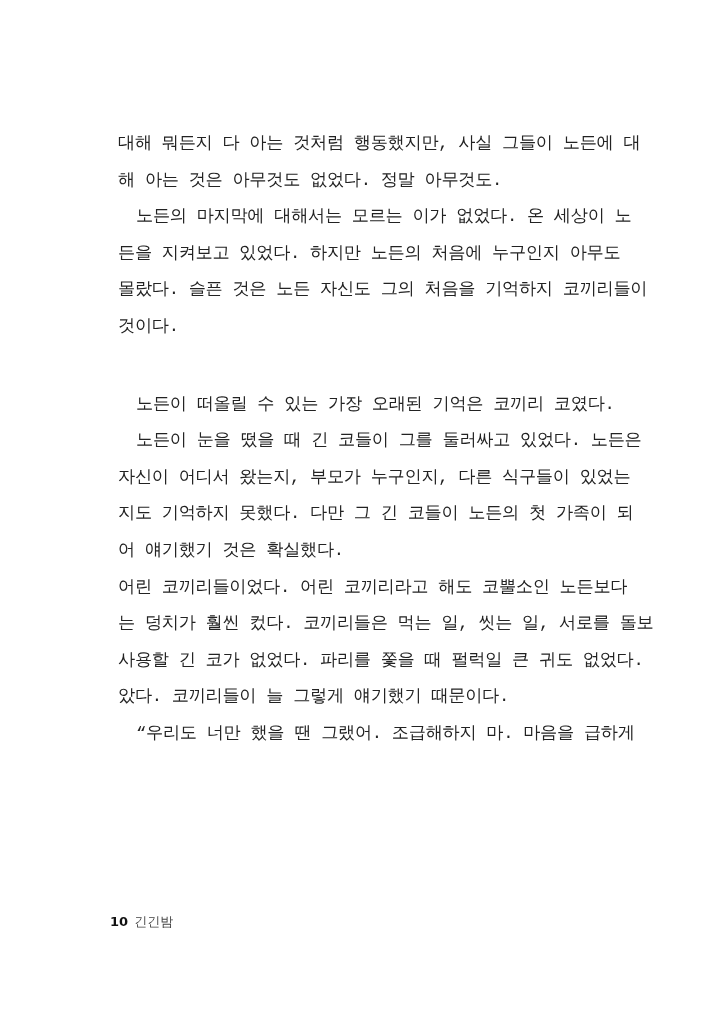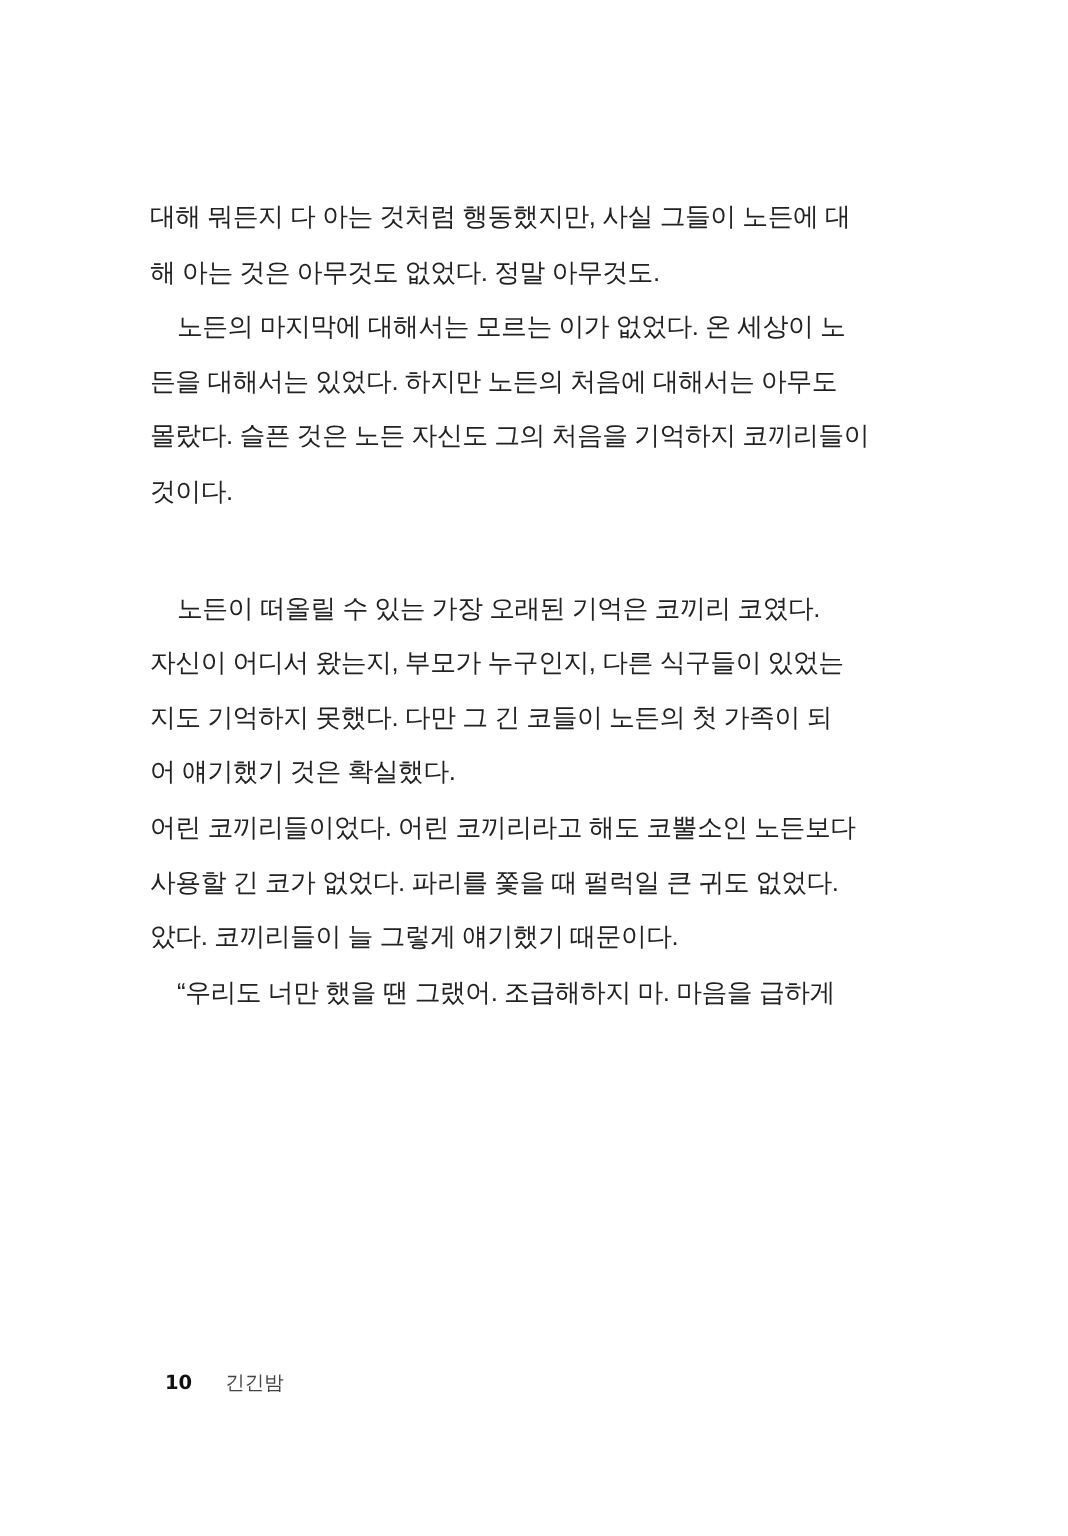--- a/index.html
+++ b/index.html
@@ -1,64 +1,66 @@
 <!DOCTYPE html>
 <html><head>
 <meta charset="utf-8">
 <style>
   html, body { margin: 0; padding: 0; background: #ffffff; }
   body { width: 712px; height: 1024px; position: relative; overflow: hidden; }
   .page { position: absolute; left: 0; top: 0; width: 712px; height: 1024px; background: #ffffff; }
   .text-block {
     position: absolute;
-    left: 100px;
+    left: 118px;
     top: 126px;
     width: 470px;
-    font-family: Liberation Sans, sans-serif;
+    font-family: Liberation Mono, monospace;
     font-size: 17.2px;
     color: #222222;
     line-height: 36.6px;
     letter-spacing: -0.3px;
   }
   .line { display: block; white-space: nowrap; height: 36.6px; overflow: visible; }
   .line.indent { padding-left: 18px; }
   .gap { height: 41px; }
   .footer {
     position: absolute;
     left: 110px;
     top: 913px;
     font-family: "DejaVu Sans", "Liberation Sans", sans-serif;
     font-size: 13px;
     color: #333333;
   }
-  .page-num { font-weight: bold; margin-right: 18px; color: #111111; }
+  .page-num { font-weight: bold; margin-right: 2px; color: #111111; }
   .book-title { color: #444444; }
 </style>
 </head>
 <body>
 
 <div class="page">
   <div class="text-block">
 
     <span class="line">대해 뭐든지 다 아는 것처럼 행동했지만, 사실 그들이 노든에 대</span>
     <span class="line">해 아는 것은 아무것도 없었다. 정말 아무것도.</span>
 
     <span class="line indent">노든의 마지막에 대해서는 모르는 이가 없었다. 온 세상이 노</span>
-    <span class="line">든을 대해서는 있었다. 하지만 노든의 처음에 대해서는 아무도</span>
+    <span class="line">든을 지켜보고 있었다. 하지만 노든의 처음에 누구인지 아무도</span>
     <span class="line">몰랐다. 슬픈 것은 노든 자신도 그의 처음을 기억하지 코끼리들이</span>
     <span class="line">것이다.</span>
     <div class="gap"></div>
 
     <span class="line indent">노든이 떠올릴 수 있는 가장 오래된 기억은 코끼리 코였다.</span>
 
+    <span class="line indent">노든이 눈을 떴을 때 긴 코들이 그를 둘러싸고 있었다. 노든은</span>
     <span class="line">자신이 어디서 왔는지, 부모가 누구인지, 다른 식구들이 있었는</span>
     <span class="line">지도 기억하지 못했다. 다만 그 긴 코들이 노든의 첫 가족이 되</span>
     <span class="line">어 얘기했기 것은 확실했다.</span>
 
     <span class="line">어린 코끼리들이었다. 어린 코끼리라고 해도 코뿔소인 노든보다</span>
+    <span class="line">는 덩치가 훨씬 컸다. 코끼리들은 먹는 일, 씻는 일, 서로를 돌보</span>
     <span class="line">사용할 긴 코가 없었다. 파리를 쫓을 때 펄럭일 큰 귀도 없었다.</span>
     <span class="line">았다. 코끼리들이 늘 그렇게 얘기했기 때문이다.</span>
 
     <span class="line indent">“우리도 너만 했을 땐 그랬어. 조급해하지 마. 마음을 급하게</span>
   </div>
 
   <div class="footer">
     <span class="page-num">10</span>
     <span class="book-title">긴긴밤</span>
   </div>

